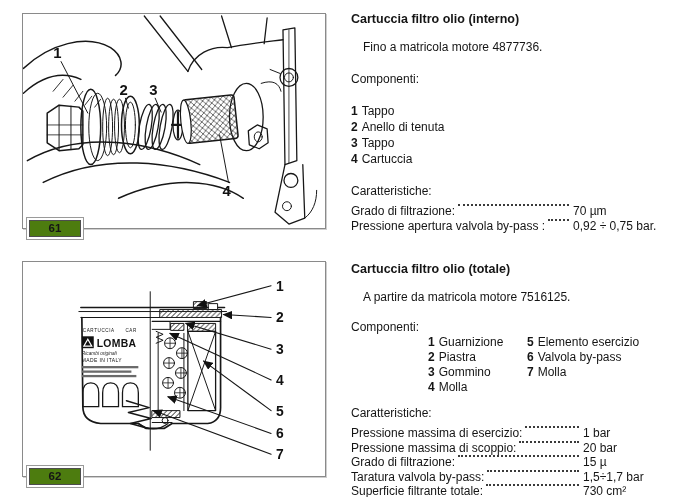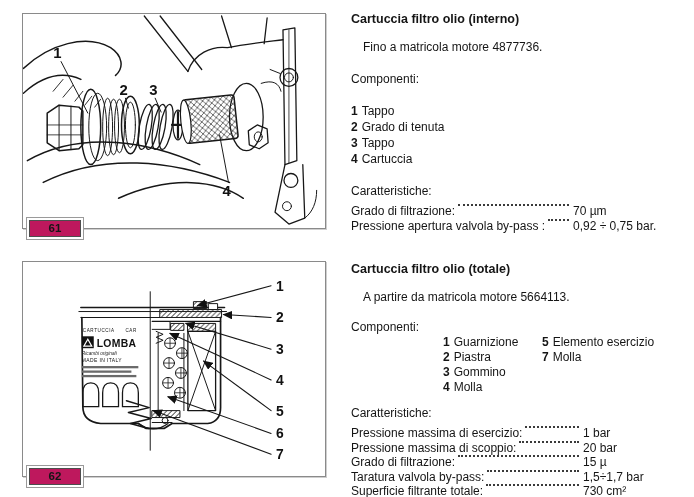--- a/index.html
+++ b/index.html
@@ -6,41 +6,41 @@
   body{width:694px;height:497px;font-family:"Liberation Sans",sans-serif;color:#151515;
        -webkit-font-smoothing:antialiased;}
   .page{position:relative;width:694px;height:497px;background:#fff;overflow:hidden;}
 
   
   .figframe{position:absolute;left:22px;width:302px;height:214px;background:#fff;
             border:1px solid #8a8a8a;box-shadow:1px 1px 0 #cfcfcf;}
   #fig61{top:13px;}
   #fig62{top:261px;}
   .figbadge{position:absolute;left:6px;bottom:-9px;min-width:50px;height:15px;line-height:15px;
-            text-align:center;background:#be185d;border:1px solid #4d4d4d;
+            text-align:center;background:#4d7c0f;border:1px solid #4d4d4d;
             box-shadow:0 0 0 2px #fff,0 0 0 3px #9a9a9a;
             font-weight:bold;font-size:11.5px;z-index:3;}
   svg.art{position:absolute;left:0;top:0;width:100%;height:100%;}
 
   
   .textcol{position:absolute;left:351px;width:348px;font-size:12px;line-height:16px;}
   #text61{top:11px;}
   #text62{top:261px;}
   .title{margin:0;font-size:12.5px;font-weight:bold;line-height:16px;}
   .subtitle{margin:12px;}
   .ithead{margin:16px 0 0 0;}
   #text62 .ithead{margin-top:14px;}
   #text62 .ithead.second{margin-top:10px;}
   .complist{margin:16px 0 16px 0;}
   .comp-row{height:16px;white-space:nowrap;}
   .num{font-weight:bold;margin-right:4px;}
   .ith2{margin-top:12px;}
   .cols{display:flex;margin-top:0;padding-left:77px;line-height:15px;}
   .cols .c1{width:99px;}
-  .cols .comp-row{height:15px;margin-left:15px;}
+  .cols .comp-row{height:15px;}
   .specs{margin-top:4px;}
   #text62 .specs{margin-top:4px;}
   .spec-row{display:flex;align-items:flex-start;height:15px;}
   #text62 .spec-row{height:14.6px;}
   .spec-label{white-space:nowrap;flex:none;}
   .spec-dots{flex:1;border-bottom:2px dotted #3a3a3a;margin:0 4px 3px 3px;height:1px;}
   .spec-value{flex:none;white-space:nowrap;}
   #text61 .spec-value{width:126px;}
   #text62 .spec-value{width:116px;}
 </style>
@@ -136,21 +136,21 @@
     </svg>
     <div class="figbadge">61</div>
   </div>
 
   <div class="textcol" id="text61">
     <h3 class="title">Cartuccia filtro olio (interno)</h3>
     <p class="subtitle">Fino a matricola motore 4877736.</p>
     <p class="ithead">Componenti:</p>
     <div class="complist">
       <div class="comp-row"><span class="num">1</span><span>Tappo</span></div>
-      <div class="comp-row"><span class="num">2</span><span>Grado di tenuta</span></div>
+      <div class="comp-row"><span class="num">2</span><span>Anello di tenuta</span></div>
       <div class="comp-row"><span class="num">3</span><span>Tappo</span></div>
       <div class="comp-row"><span class="num">4</span><span>Cartuccia</span></div>
     </div>
     <p class="ithead ith2">Caratteristiche:</p>
     <div class="specs">
       <div class="spec-row">
         <span class="spec-label">Grado di filtrazione:</span>
         <span class="spec-dots"></span>
         <span class="spec-value">70 µm</span>
       </div>
@@ -265,31 +265,32 @@
         <text x="255" y="155">5</text>
         <text x="255" y="178">6</text>
         <text x="255" y="199">7</text>
       </g>
     </svg>
     <div class="figbadge">62</div>
   </div>
 
   <div class="textcol" id="text62">
     <h3 class="title">Cartuccia filtro olio (totale)</h3>
-    <p class="subtitle">A partire da matricola motore 5664113.</p>
+    <p class="subtitle">A partire da matricola motore 7516125.</p>
     <p class="ithead">Componenti:</p>
     <div class="cols">
       <div class="c1">
         <div class="comp-row"><span class="num">1</span><span>Guarnizione</span></div>
         <div class="comp-row"><span class="num">2</span><span>Piastra</span></div>
         <div class="comp-row"><span class="num">3</span><span>Gommino</span></div>
         <div class="comp-row"><span class="num">4</span><span>Molla</span></div>
       </div>
       <div class="c2">
         <div class="comp-row"><span class="num">5</span><span>Elemento esercizio</span></div>
+        <div class="comp-row"><span class="num">6</span><span>Valvola by-pass</span></div>
         <div class="comp-row"><span class="num">7</span><span>Molla</span></div>
       </div>
     </div>
     <p class="ithead second">Caratteristiche:</p>
     <div class="specs">
       <div class="spec-row">
         <span class="spec-label">Pressione massima di esercizio:</span>
         <span class="spec-dots"></span>
         <span class="spec-value">1 bar</span>
       </div>

